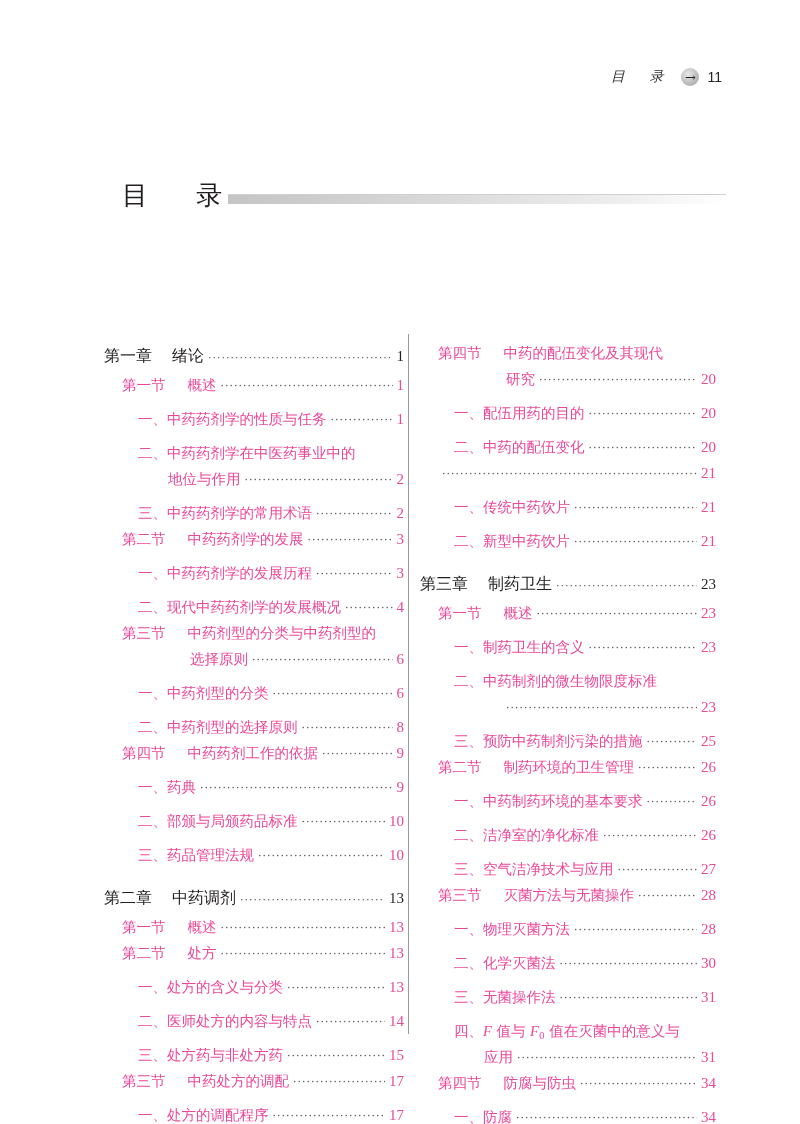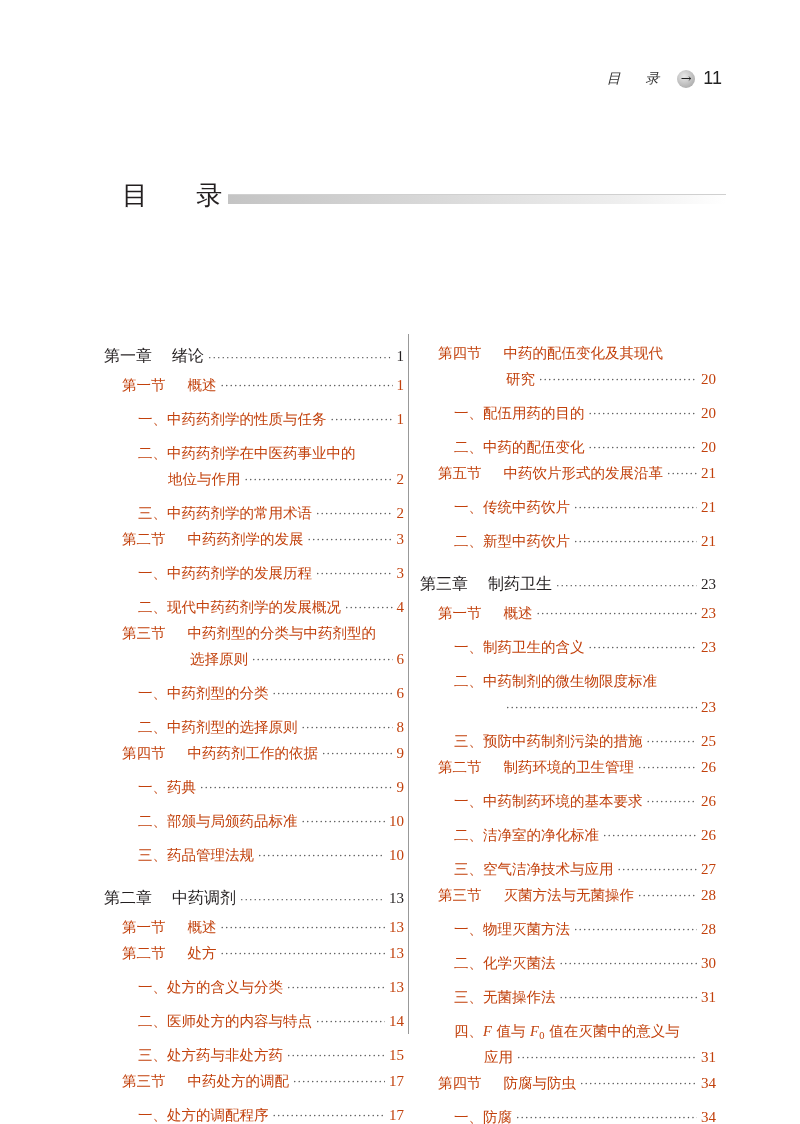--- a/index.html
+++ b/index.html
@@ -3,34 +3,34 @@
 <meta charset="utf-8">
 <style>
   html, body { margin: 0; padding: 0; background: #ffffff; }
   body { width: 800px; height: 1124px; position: relative; overflow: hidden;
          font-family: "DejaVu Serif", "Liberation Serif", serif; color: #231f20; }
   .running-head { position: absolute; top: 68px; right: 78px; display: flex; align-items: center; gap: 8px; }
   .rh-title { font-family: "DejaVu Serif", serif; font-style: italic; font-size: 14px; letter-spacing: 10px; color: #333; }
   .rh-arrow { width: 18px; height: 18px; border-radius: 50%;
               background: radial-gradient(circle at 40% 35%, #e8e8e8, #9c9c9c);
               display: flex; align-items: center; justify-content: center; font-size: 13px; color: #222; line-height: 1; }
-  .rh-page { font-family: "Liberation Sans", sans-serif; font-size: 18px; color: #222; }
+  .rh-page { font-family: "Liberation Sans", sans-serif; font-size: 14px; color: #222; }
 
   .page-heading { position: absolute; top: 178px; left: 122px; display: flex; align-items: center; }
   .ph-title { font-family: "DejaVu Sans", sans-serif; font-size: 26px; letter-spacing: 20px; color: #231f20; }
   .ph-bar { position: absolute; left: 106px; top: 16px; width: 498px; height: 9px;
             background: linear-gradient(to right, #c4c4c4 0%, #d8d8d8 40%, #efefef 80%, #ffffff 100%);
             border-top: 1px solid #d0d0d0; }
 
   .col { position: absolute; top: 340px; width: 300px; }
   .col-left { left: 104px; }
   .col-right { left: 420px; width: 296px; }
   .divider { position: absolute; left: 408px; top: 334px; width: 1px; height: 700px; background: #999; }
 
-  .row { display: flex; align-items: baseline; font-size: 14.5px; line-height: 26px; height: 26px; color: #c2410c; white-space: nowrap; }
+  .row { display: flex; align-items: baseline; font-size: 14.5px; line-height: 26px; height: 26px; color: #ec4899; white-space: nowrap; }
   .row .lbl { flex: 0 0 auto; }
   .row .dots { flex: 1 1 auto; overflow: hidden; color: #555; letter-spacing: 1px; margin: 0 4px; font-size: 11px; }
   .row .dots::before { content: "································································································"; }
   .row .pg { flex: 0 0 auto; font-family: "Liberation Serif", serif; font-size: 15px; }
   .row.nodots .dots::before { content: ""; }
 
   .chapter { font-family: "DejaVu Sans", sans-serif; font-weight: normal; font-size: 16px; color: #231f20; height: 32px; line-height: 32px; margin-top: 0; }
   .chapter .sp { display: inline-block; width: 20px; }
   .section { padding-left: 18px; }
   .section .sp { display: inline-block; width: 22px; }
@@ -206,21 +206,20 @@
       <span class="lbl">一、配伍用药的目的</span>
       <span class="dots"></span>
       <span class="pg">20</span>
     </div>
     <div class="row item">
       <span class="lbl">二、中药的配伍变化</span>
       <span class="dots"></span>
       <span class="pg">20</span>
     </div>
     <div class="row section">
-      <span class="lbl"><span>第五节</span><span class="sp"></span><span>中药饮片形式的发展沿革</span></span>
       <span class="dots"></span>
       <span class="pg">21</span>
     </div>
     <div class="row item">
       <span class="lbl">一、传统中药饮片</span>
       <span class="dots"></span>
       <span class="pg">21</span>
     </div>
     <div class="row item">
       <span class="lbl">二、新型中药饮片</span>

